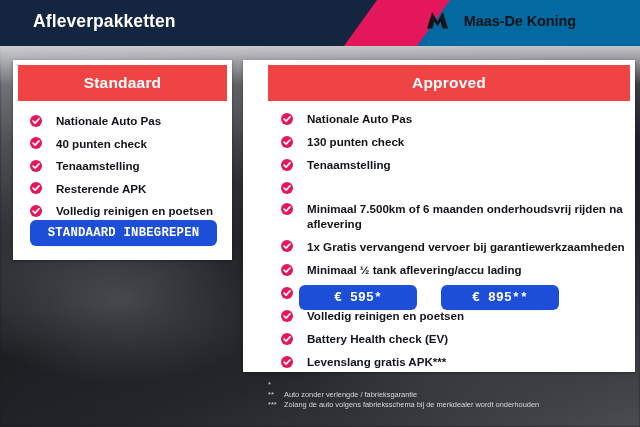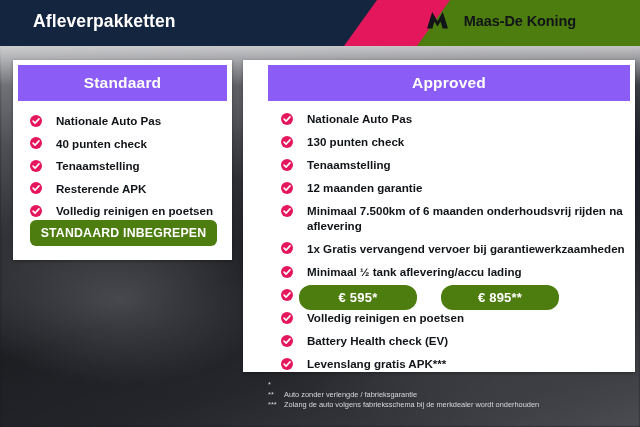--- a/index.html
+++ b/index.html
@@ -22,21 +22,21 @@
     filter:blur(1.2px);
   }
   .bg-veil{
     position:absolute;left:0;top:0;width:640px;height:427px;
     background:linear-gradient(180deg, rgba(225,225,226,.92) 0%, rgba(214,214,216,.88) 11%, rgba(120,122,128,.25) 20%, rgba(0,0,0,.10) 34%, rgba(0,0,0,.18) 100%);
   }
 
   
   .header{
     position:absolute;left:0;top:0;width:640px;height:46px;overflow:hidden;
-    background:#4d7c0f;
+    background:#0369a1;
   }
   .header-navy{
     position:absolute;left:0;top:0;width:410px;height:46px;
     background:#14253f;
     clip-path:polygon(0 0, 410px 0, 377px 46px, 0 46px);
   }
   .header-pink{
     position:absolute;left:0;top:0;width:450px;height:46px;
     background:#e4175c;
     clip-path:polygon(377px 0, 450px 0, 417px 46px, 344px 46px);
@@ -54,21 +54,21 @@
   .brand-name{
     color:#111418;font-size:14.5px;font-weight:bold;letter-spacing:-.1px;white-space:nowrap;
   }
 
   
   .card{
     position:absolute;background:#ffffff;
     box-shadow:0 1px 3px rgba(0,0,0,.35);
   }
   .card-head{
-    background:#8b5cf6;color:#ffffff;
+    background:#ef4444;color:#ffffff;
     display:flex;align-items:center;justify-content:center;
     font-size:15.5px;font-weight:bold;letter-spacing:.2px;
   }
   .card-std{left:13px;top:60px;width:219px;height:200px;padding:0;}
   .card-std .card-head{height:36px;margin:5px 5px 0 5px;width:209px;}
   .card-app{left:243px;top:60px;width:372px;height:312px;padding-left:20px;}
   .card-app .card-head{height:36px;margin:5px 5px 0 5px;width:362px;}
 
   .feature-list{list-style:none;margin:0;padding:0;}
   .card-std .feature-list{margin:13px 0 0 17px;}
@@ -81,35 +81,35 @@
   .card-std .feature{font-size:11.6px;margin-bottom:9.5px;line-height:13px;}
   .card-app .feature{font-size:11.6px;margin-bottom:8.6px;line-height:14.5px;}
 
   .check{
     flex:0 0 auto;width:12px;height:12px;margin-top:.5px;display:block;
   }
   .feature-text{display:block;}
 
   
   .btn{
-    background:#4d7c0f;color:#ffffff;border:0;
-    font-family:Liberation Sans, sans-serif;
+    background:#1d4ed8;color:#ffffff;border:0;
+    font-family:Liberation Mono, monospace;
     font-weight:bold;text-align:center;cursor:pointer;
     display:flex;align-items:center;justify-content:center;
   }
   .btn-std{
     position:absolute;left:17px;top:160px;width:187px;height:26px;
     border-radius:6px;font-size:12.3px;letter-spacing:.2px;
   }
   .price-row{
     position:absolute;left:0;top:225px;width:372px;
     display:flex;justify-content:center;gap:24px;
   }
   .btn-price{
-    width:118px;height:25px;border-radius:12px;font-size:13px;letter-spacing:.2px;
+    width:118px;height:25px;border-radius:6px;font-size:13px;letter-spacing:.2px;
   }
 
   
   .notes{
     position:absolute;left:268px;top:380px;width:360px;
     color:#d8d9db;font-size:7.4px;line-height:9.9px;font-weight:normal;
   }
   .note{display:flex;gap:0;}
   .note-mark{display:inline-block;width:16px;flex:0 0 16px;}
   .note-text{display:inline-block;}
@@ -198,21 +198,20 @@
             <circle cx="6" cy="6" r="6" fill="#e4175c"></circle>
             <path d="M3.1 6.1 L5.1 8.1 L9.0 3.9" stroke="#ffffff" stroke-width="1.6" fill="none" stroke-linecap="round" stroke-linejoin="round"></path>
           </svg>
           <span class="feature-text">Tenaamstelling</span>
         </li>
         <li class="feature">
           <svg viewBox="0 0 12 12" class="check">
             <circle cx="6" cy="6" r="6" fill="#e4175c"></circle>
             <path d="M3.1 6.1 L5.1 8.1 L9.0 3.9" stroke="#ffffff" stroke-width="1.6" fill="none" stroke-linecap="round" stroke-linejoin="round"></path>
           </svg>
-          <span class="feature-text">12 maanden garantie</span>
         </li>
         <li class="feature">
           <svg viewBox="0 0 12 12" class="check">
             <circle cx="6" cy="6" r="6" fill="#e4175c"></circle>
             <path d="M3.1 6.1 L5.1 8.1 L9.0 3.9" stroke="#ffffff" stroke-width="1.6" fill="none" stroke-linecap="round" stroke-linejoin="round"></path>
           </svg>
           <span class="feature-text">Minimaal 7.500km of 6 maanden onderhoudsvrij rijden na aflevering</span>
         </li>
         <li class="feature">
           <svg viewBox="0 0 12 12" class="check">

